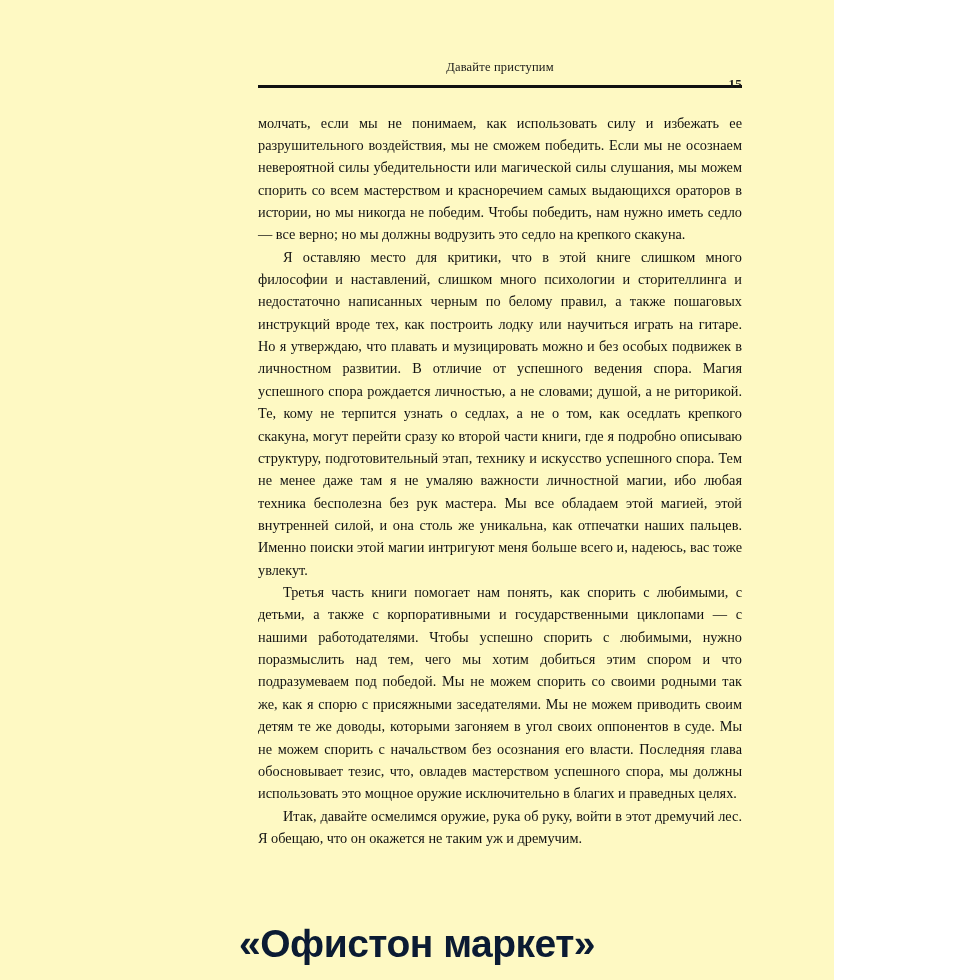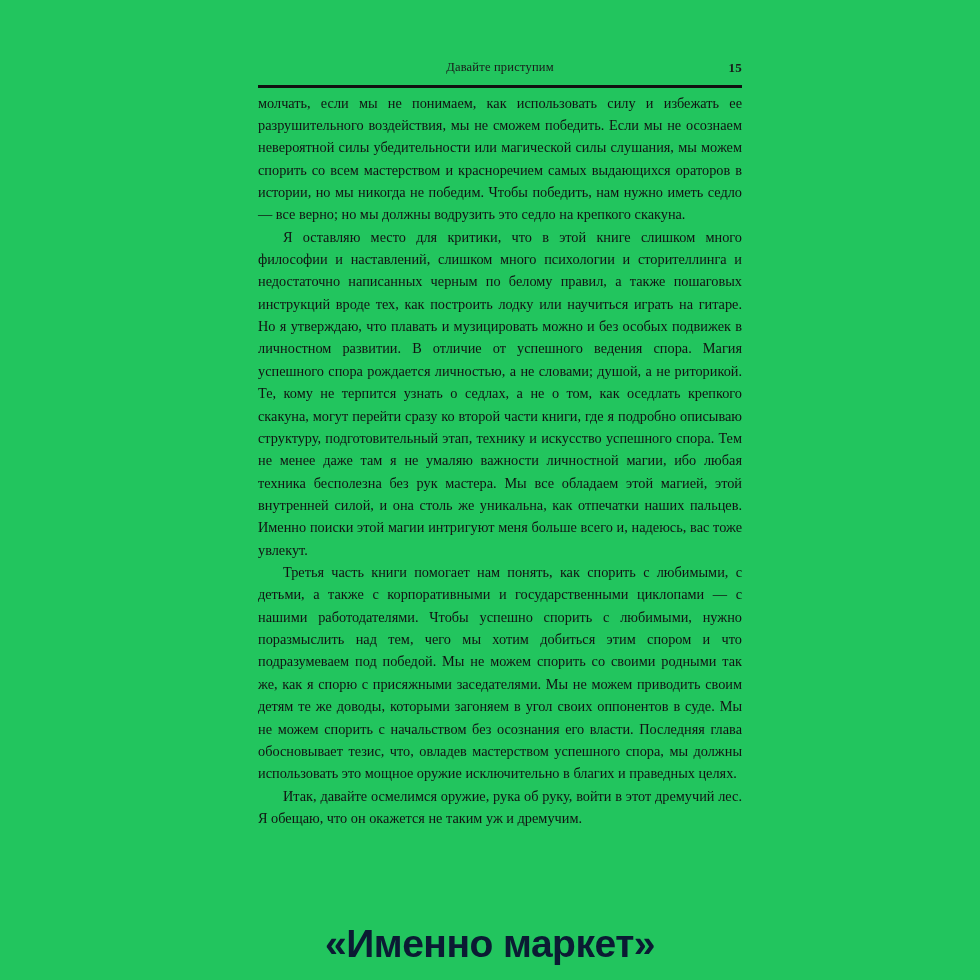--- a/index.html
+++ b/index.html
@@ -9,23 +9,23 @@
   }
   body {
     width: 980px;
     height: 980px;
     overflow: hidden;
     font-family: "Liberation Serif", serif;
     color: #141414;
   }
   .page {
     position: relative;
-    width: 980px;
+    width: 834px;
     height: 980px;
-    background: #22c55e;
+    background: #fef9c3;
     box-sizing: border-box;
   }
   .page-inner {
     position: absolute;
     left: 258px;
     top: 60px;
     width: 484px;
   }
   
   .running-head {
@@ -38,33 +38,33 @@
     letter-spacing: 0.2px;
   }
   .running-head .rh-title {
     font-family: "Liberation Serif", serif;
     font-size: 12.5px;
     color: #1a1a1a;
   }
   .running-head .rh-folio {
     position: absolute;
     right: 0;
-    top: 0;
+    top: 16px;
     font-size: 13px;
     color: #1a1a1a;
     font-weight: bold;
   }
   .head-rule {
     margin-top: 5px;
     height: 2.5px;
     background: #111111;
     width: 100%;
   }
   .body-text {
-    margin-top: 4px;
+    margin-top: 24px;
     font-size: 14.3px;
     line-height: 1.565;
     text-align: justify;
     text-justify: inter-word;
     hyphens: manual;
     color: #121212;
   }
   .body-text p {
     margin: 0;
   }
@@ -105,16 +105,16 @@
     <div class="body-text">
       <p>молчать, если мы не понимаем, как использовать силу и избежать ее разрушительного воздействия, мы не сможем победить. Если мы не осознаем невероятной силы убедительности или магической силы слушания, мы можем спорить со всем мастерством и красноречием самых выдающихся ораторов в истории, но мы никогда не победим. Чтобы победить, нам нужно иметь седло — все верно; но мы должны водрузить это седло на крепкого скакуна.</p>
       <p class="indent">Я оставляю место для критики, что в этой книге слишком много философии и наставлений, слишком много психологии и сторителлинга и недостаточно написанных черным по белому правил, а также пошаговых инструкций вроде тех, как построить лодку или научиться играть на гитаре. Но я утверждаю, что плавать и музицировать можно и без особых подвижек в личностном развитии. В отличие от успешного ведения спора. Магия успешного спора рождается личностью, а не словами; душой, а не риторикой. Те, кому не терпится узнать о седлах, а не о том, как оседлать крепкого скакуна, могут перейти сразу ко второй части книги, где я подробно описываю структуру, подготовительный этап, технику и искусство успешного спора. Тем не менее даже там я не умаляю важности личностной магии, ибо любая техника бесполезна без рук мастера. Мы все обладаем этой магией, этой внутренней силой, и она столь же уникальна, как отпечатки наших пальцев. Именно поиски этой магии интригуют меня больше всего и, надеюсь, вас тоже увлекут.</p>
       <p class="indent">Третья часть книги помогает нам понять, как спорить с любимыми, с детьми, а также с корпоративными и государственными циклопами — с нашими работодателями. Чтобы успешно спорить с любимыми, нужно поразмыслить над тем, чего мы хотим добиться этим спором и что подразумеваем под победой. Мы не можем спорить со своими родными так же, как я спорю с присяжными заседателями. Мы не можем приводить своим детям те же доводы, которыми загоняем в угол своих оппонентов в суде. Мы не можем спорить с начальством без осознания его власти. Последняя глава обосновывает тезис, что, овладев мастерством успешного спора, мы должны использовать это мощное оружие исключительно в благих и праведных целях.</p>
       <p class="indent">Итак, давайте осмелимся оружие, рука об руку, войти в этот дремучий лес. Я обещаю, что он окажется не таким уж и дремучим.</p>
     </div>
 
   </div>
 
   <div class="watermark" style="color: rgb(11, 27, 51);">
-    <span class="wm-text">«Именно маркет»</span>
+    <span class="wm-text">«Офистон маркет»</span>
   </div>
 
 </div>
 
 </body></html>

